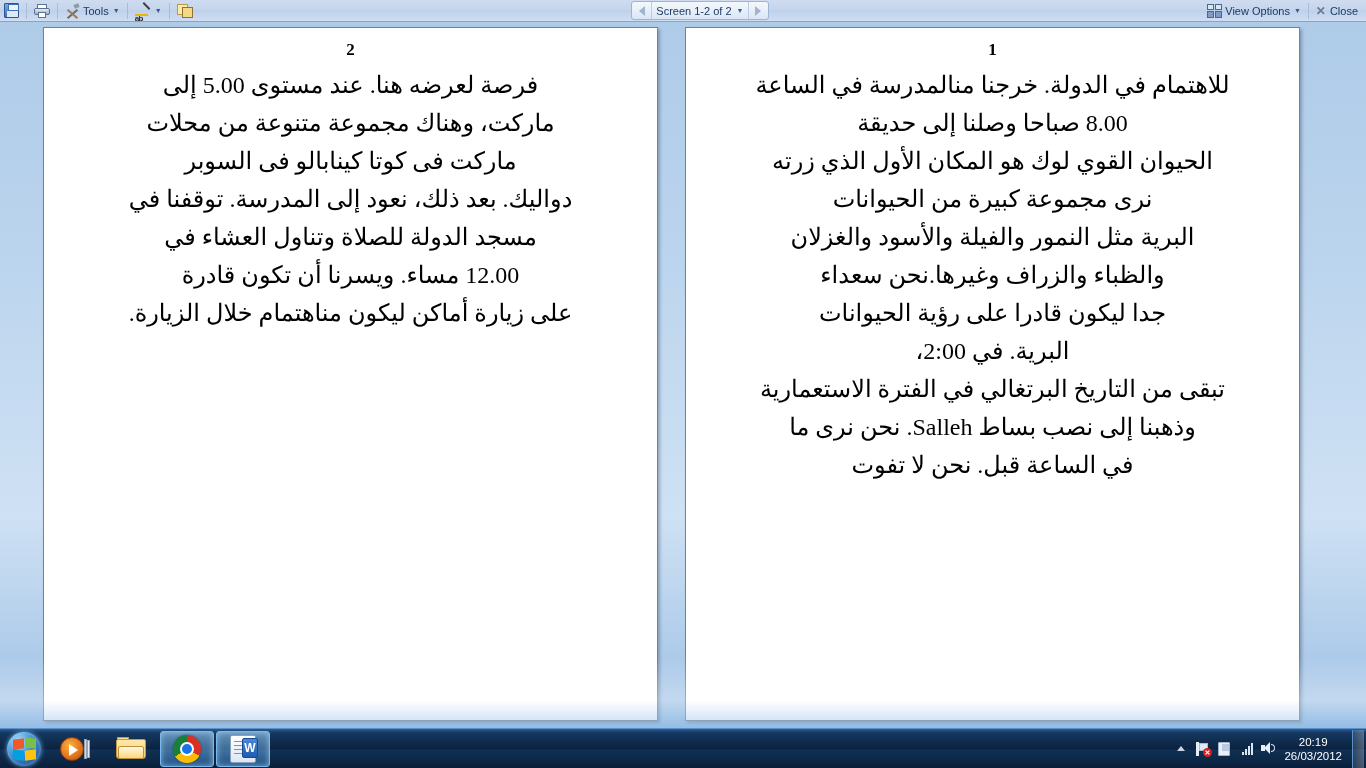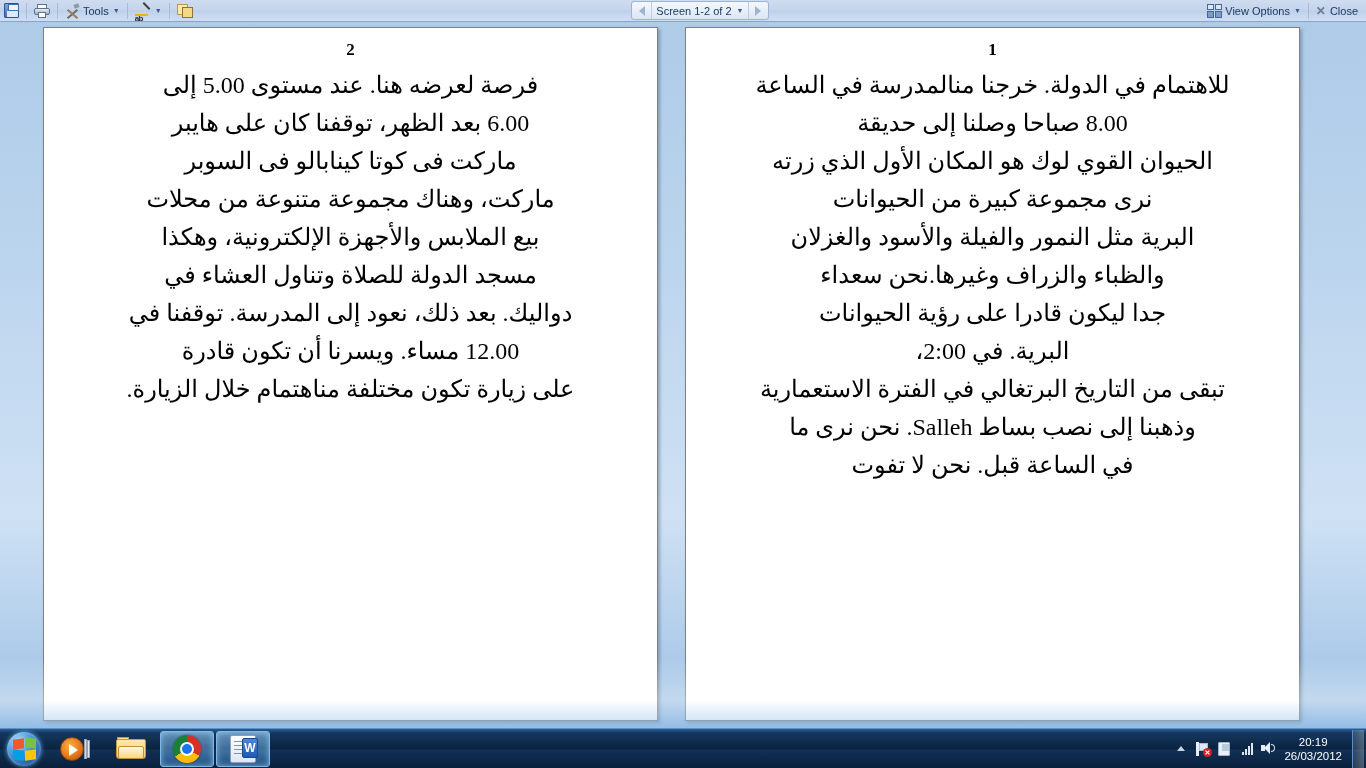--- a/index.html
+++ b/index.html
@@ -316,28 +316,26 @@
     <div style="width:4px"></div>
   </div>
 </div>
 
 <div id="workspace">
 
   <div class="page" id="page-left">
     <div class="page-num">2</div>
     <div class="page-body">
       <p>فرصة لعرضه هنا. عند مستوى 5.00 إلى</p>
-      <p>6.00 بعد الظهر، توقفنا كان على هايبر</p>
+      <p>ماركت، وهناك مجموعة متنوعة من محلات</p>
       <p>ماركت فى كوتا كينابالو فى السوبر</p>
-      <p>ماركت، وهناك مجموعة متنوعة من محلات</p>
-      <p>بيع الملابس والأجهزة الإلكترونية، وهكذا</p>
+      <p>دواليك. بعد ذلك، نعود إلى المدرسة. توقفنا في</p>
       <p>مسجد الدولة للصلاة وتناول العشاء في</p>
-      <p>دواليك. بعد ذلك، نعود إلى المدرسة. توقفنا في</p>
       <p>12.00 مساء. ويسرنا أن تكون قادرة</p>
-      <p>على زيارة تكون مختلفة مناهتمام خلال الزيارة.</p>
+      <p>على زيارة أماكن ليكون مناهتمام خلال الزيارة.</p>
     </div>
   </div>
 
   <div class="page" id="page-right">
     <div class="page-num">1</div>
     <div class="page-body">
       <p>للاهتمام في الدولة. خرجنا منالمدرسة في الساعة</p>
       <p>8.00 صباحا وصلنا إلى حديقة</p>
       <p>الحيوان القوي لوك هو المكان الأول الذي زرته</p>
       <p>نرى مجموعة كبيرة من الحيوانات</p>

